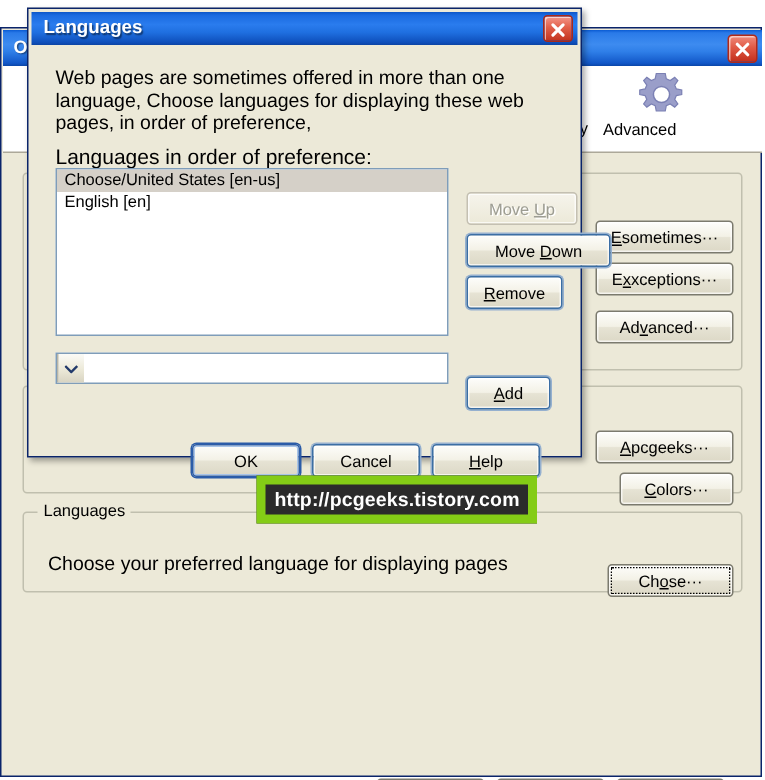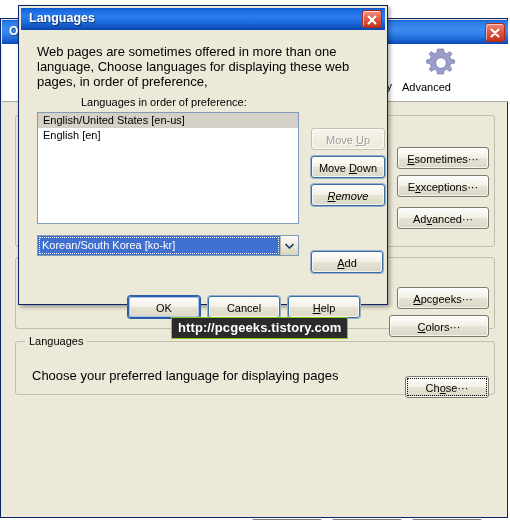--- a/index.html
+++ b/index.html
@@ -145,39 +145,39 @@
     border-color: #c4c0b2;
     text-shadow: 1px 1px 0 #ffffff;
   }
   .acc { text-decoration: underline; }
 
   
   .b-exc1  { right: 18px; top: 112px; width: 92px; }
   .b-exc2  { right: 18px; top: 140px; width: 92px; }
   .b-adv1  { right: 18px; top: 172px; width: 92px; }
   .b-adv2  { right: 18px; top: 252px; width: 92px; }
-  .b-colors{ right: 18px; top: 280px; width: 100px; }
+  .b-colors{ right: 18px; top: 280px; width: 76px; }
   .b-choose{ right: 18px; top: 341px; width: 84px; }
 
   .b-ok-main     { left: 250px; top: 484px; width: 72px; }
   .b-cancel-main { left: 330px; top: 484px; width: 72px; }
   .b-help-main   { left: 410px; top: 484px; width: 72px; }
 
   
   .watermark {
     position: absolute;
     left: 171px; top: 317px;
     background: #2b2b2b;
     color: #ffffff;
     font-family: "Liberation Sans", sans-serif;
     font-size: 13px;
     font-weight: bold;
     padding: 2px 6px 3px;
     letter-spacing: 0.1px;
-    border: 1px solid #84cc16;
+    border: 6px solid #84cc16;
     z-index: 40;
   }
 
   
   .dlg {
     position: absolute;
     left: 18px; top: 5px;
     width: 370px; height: 300px;
     background: #ece9d8;
     border: 1px solid #0a246a;
@@ -223,22 +223,21 @@
   .dlg-desc {
     position: absolute;
     left: 16px; top: 14px;
     width: 330px;
     font-size: 13px;
     line-height: 15px;
   }
   .dlg-sublabel {
     position: absolute;
     left: 16px; top: 66px;
-    font-size: 11px;
-    margin-left: 44px;
+    font-size: 14px;
   }
 
   .listbox {
     position: absolute;
     left: 16px; top: 82px;
     width: 262px; height: 112px;
     background: #ffffff;
     border: 1px solid #7f9db9;
     box-sizing: border-box;
     overflow: hidden;
@@ -279,23 +278,23 @@
     background: linear-gradient(to bottom, #fbfbf7 0%, #ece9d8 55%, #d8d4c2 100%);
     border-left: 1px solid #b9b6a6;
     position: relative;
   }
   .combo-arrow svg {
     position: absolute;
     left: 4px; top: 7px;
   }
 
   .d-moveup   { left: 290px; top: 82px;  width: 74px; }
-  .d-movedown { left: 290px; top: 110px; width: 74px; }
-  .d-remove   { left: 290px; top: 138px; width: 74px; font-style: italic; }
-  .d-add      { left: 290px; top: 205px; width: 72px; }
+  .d-movedown { left: 290px; top: 110px; width: 96px; }
+  .d-remove   { left: 290px; top: 138px; width: 64px; }
+  .d-add      { left: 290px; top: 205px; width: 56px; }
 
   .d-ok     { left: 107px; top: 250px; width: 72px; }
   .d-cancel { left: 187px; top: 250px; width: 72px; }
   .d-help   { left: 267px; top: 250px; width: 72px; }
 
   .gear { display: block; }
 </style>
 </head>
 <body>
 
@@ -361,33 +360,32 @@
   </div>
 
   <div class="dlg-body">
 
     <div class="dlg-desc">Web pages are sometimes offered in more than one language, Choose languages for displaying these web pages, in order of preference,</div>
 
     <div class="dlg-sublabel">Languages in order of preference:</div>
 
     <div class="listbox">
       <div class="listitem sel">
-        <span>English/United States  [en-us]</span>
+        <span>Choose/United States  [en-us]</span>
       </div>
       <div class="listitem">
         <span>English  [en]</span>
       </div>
     </div>
 
     <button class="xpbtn d-moveup disabled">Move <span class="acc">U</span><span>p</span></button>
     <button class="xpbtn d-movedown focused">Move <span class="acc">D</span><span>own</span></button>
     <button class="xpbtn d-remove focused"><span class="acc">R</span><span>emove</span></button>
 
     <div class="combo">
-      <div class="combo-value">Korean/South Korea  [ko-kr]</div>
       <div class="combo-arrow">
         <svg width="9" height="6" viewBox="0 0 9 6">
           <path d="M0.5 1 L4.5 5 L8.5 1" fill="none" stroke="#223a6b" stroke-width="1.6"></path>
         </svg>
       </div>
     </div>
 
     <button class="xpbtn d-add focused"><span class="acc">A</span><span>dd</span></button>
 
     <button class="xpbtn d-ok default"><span>OK</span></button>

